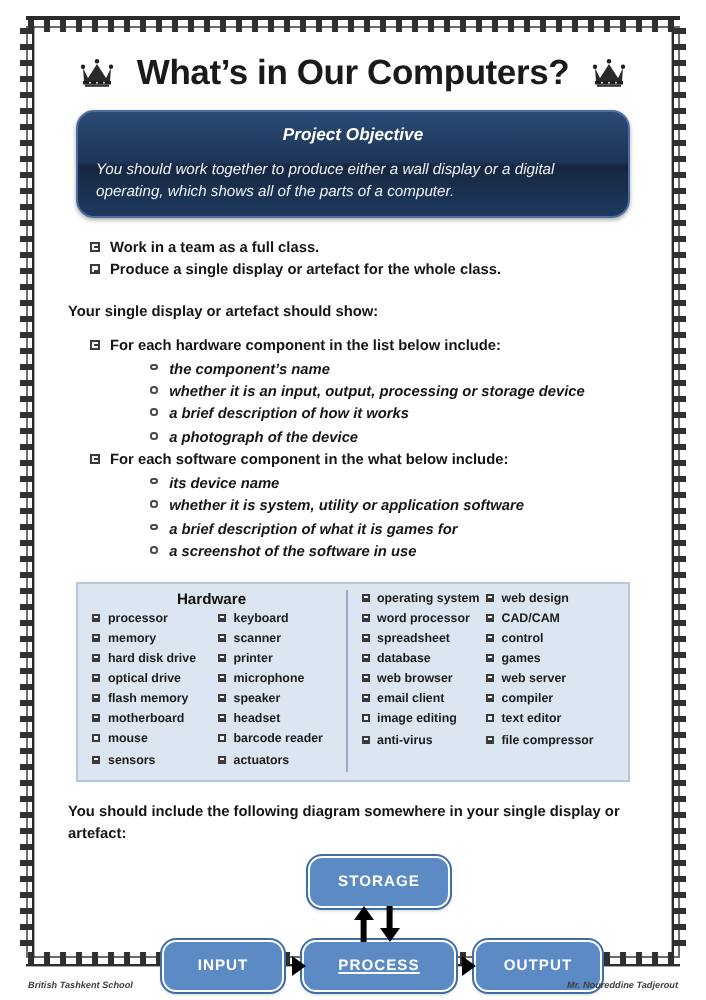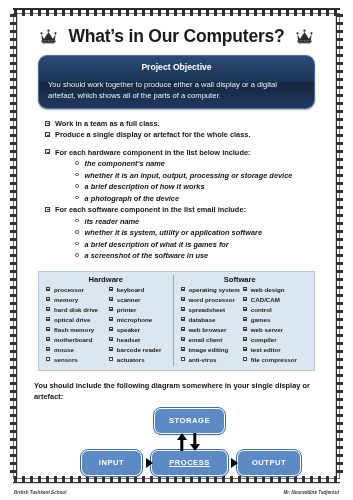--- a/index.html
+++ b/index.html
@@ -65,20 +65,21 @@
 
   
   .objective {
     margin: 0 11px 0 11px;
     border: 1px solid #4f6d9e;
     border-radius: 9px;
     background: linear-gradient(180deg,#2b4a76 0%, #1d3557 48%, #16263f 52%, #1f3a60 100%);
     color: #ffffff;
     padding: 6px 9px 7px 9px;
     box-shadow: 0 1px 2px rgba(0,0,0,0.35);
+    font-style: italic;
   }
   .objective-title {
     text-align: center;
     font-weight: bold;
     font-size: 8.6px;
     margin-bottom: 7px;
   }
   .objective-body {
     font-size: 7.6px;
     line-height: 1.45;
@@ -520,34 +521,35 @@
         <rect x="3" y="23" width="28" height="3.4" fill="#1c1c1c"></rect>
         <rect x="5" y="26.4" width="24" height="2.4" fill="#333"></rect>
         <circle cx="10" cy="24.7" r="0.9" fill="#fff"></circle>
         <circle cx="17" cy="24.7" r="0.9" fill="#fff"></circle>
         <circle cx="24" cy="24.7" r="0.9" fill="#fff"></circle>
       </svg>
     </div>
 
     <div class="objective">
       <div class="objective-title">Project Objective</div>
-      <div class="objective-body">You should work together to produce either a wall display or a digital artefact, which shows all of the parts of a computer.</div>
+      <div class="objective-body">You should work together to produce either a wall display or a digital operating, which shows all of the parts of a computer.</div>
     </div>
 
     <ul class="check-list block-1">
       <li>
         <span class="cbox"></span>
         <span>Work in a team as a full class.</span>
       </li>
       <li>
         <span class="cbox"></span>
         <span>Produce a single display or artefact for the whole class.</span>
       </li>
     </ul>
 
+    <div class="body-text lead-1">Your single display or artefact should show:</div>
 
     <div class="block-2">
 
       <ul class="check-list">
         <li>
           <span class="cbox"></span>
           <span>For each hardware component in the list below include:</span>
         </li>
       </ul>
       <ul class="sub-list">
@@ -565,27 +567,27 @@
         </li>
         <li>
           <span class="ocirc"></span>
           <span>a photograph of the device</span>
         </li>
       </ul>
 
       <ul class="check-list">
         <li>
           <span class="cbox"></span>
-          <span>For each software component in the list email include:</span>
+          <span>For each software component in the what below include:</span>
         </li>
       </ul>
       <ul class="sub-list">
         <li>
           <span class="ocirc"></span>
-          <span>its reader name</span>
+          <span>its device name</span>
         </li>
         <li>
           <span class="ocirc"></span>
           <span>whether it is system, utility or application software</span>
         </li>
         <li>
           <span class="ocirc"></span>
           <span>a brief description of what it is games for</span>
         </li>
         <li>
@@ -669,21 +671,20 @@
               <li>
                   <span class="cbox"></span>
                   <span>actuators</span>
                 </li>
             </ul>
           </div>
         </div>
       </div>
 
       <div class="hs-half">
-        <div class="hs-head">Software</div>
         <div class="hs-cols">
           <div class="hs-col">
             <ul>
               <li>
                   <span class="cbox"></span>
                   <span>operating system</span>
                 </li>
               <li>
                   <span class="cbox"></span>
                   <span>word processor</span>

